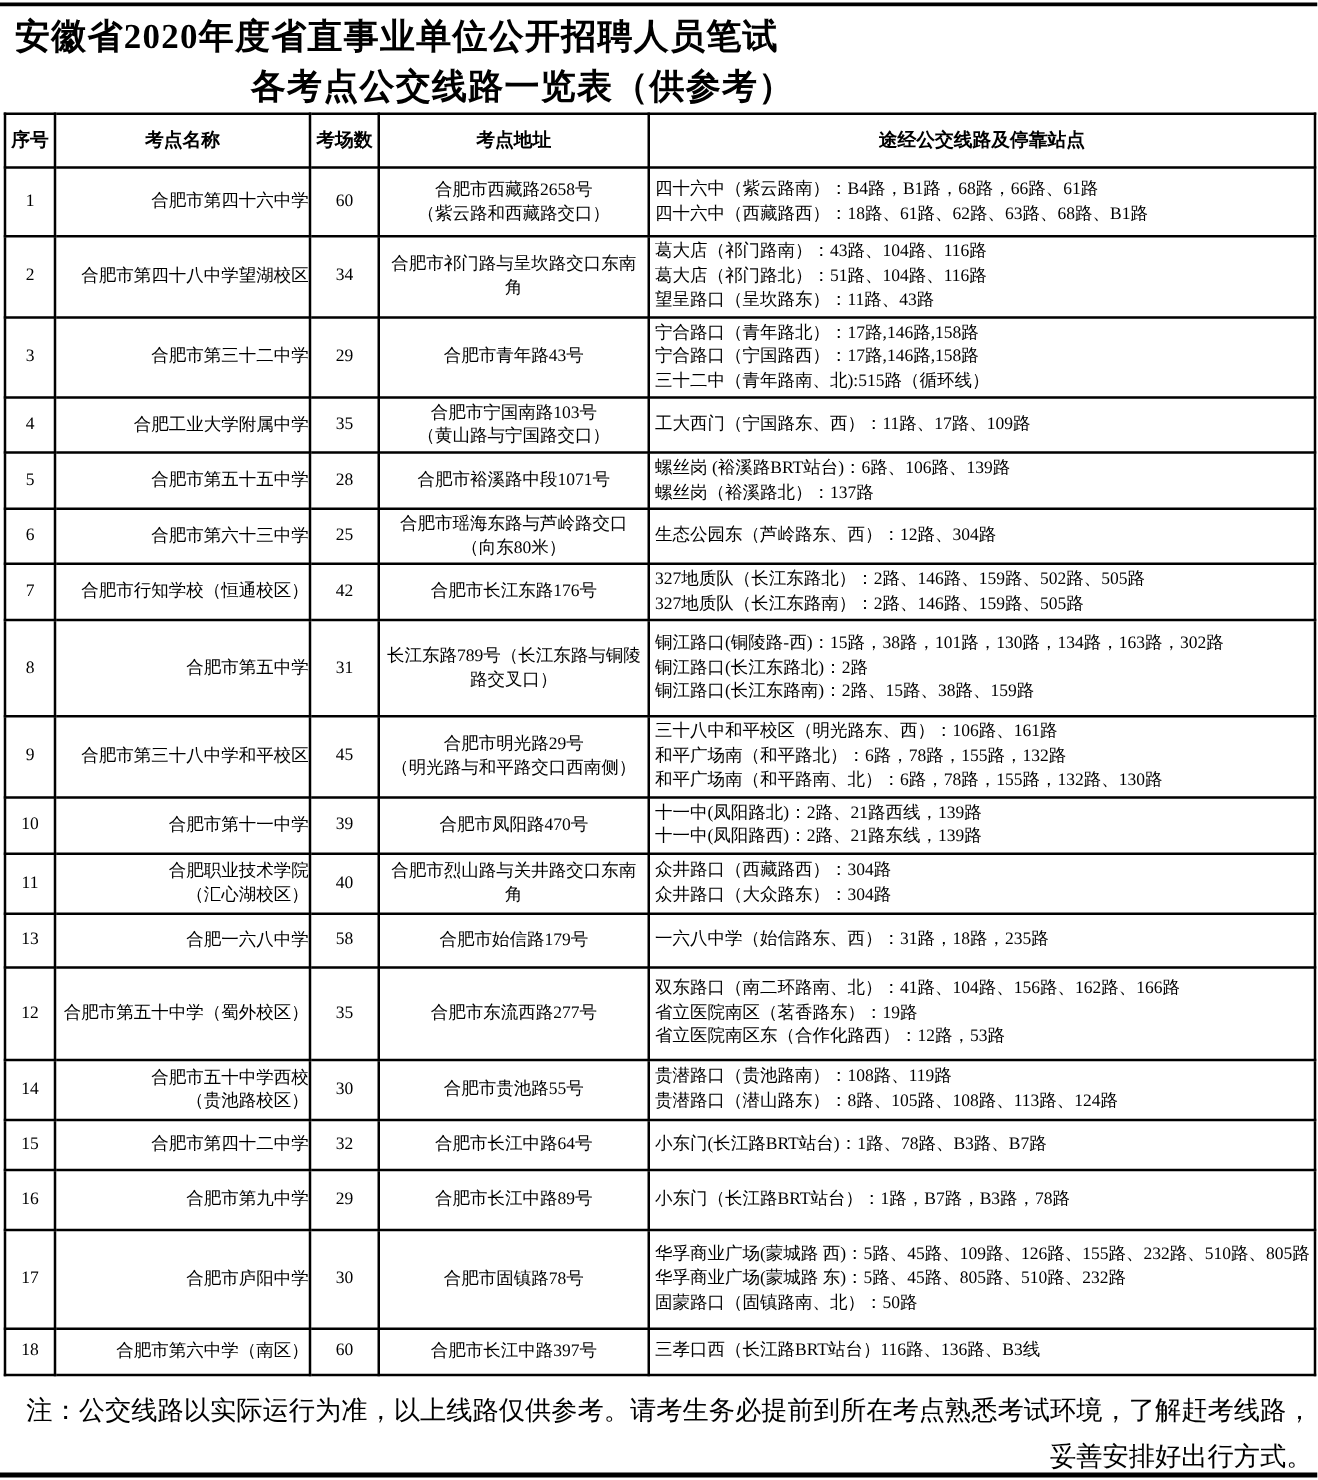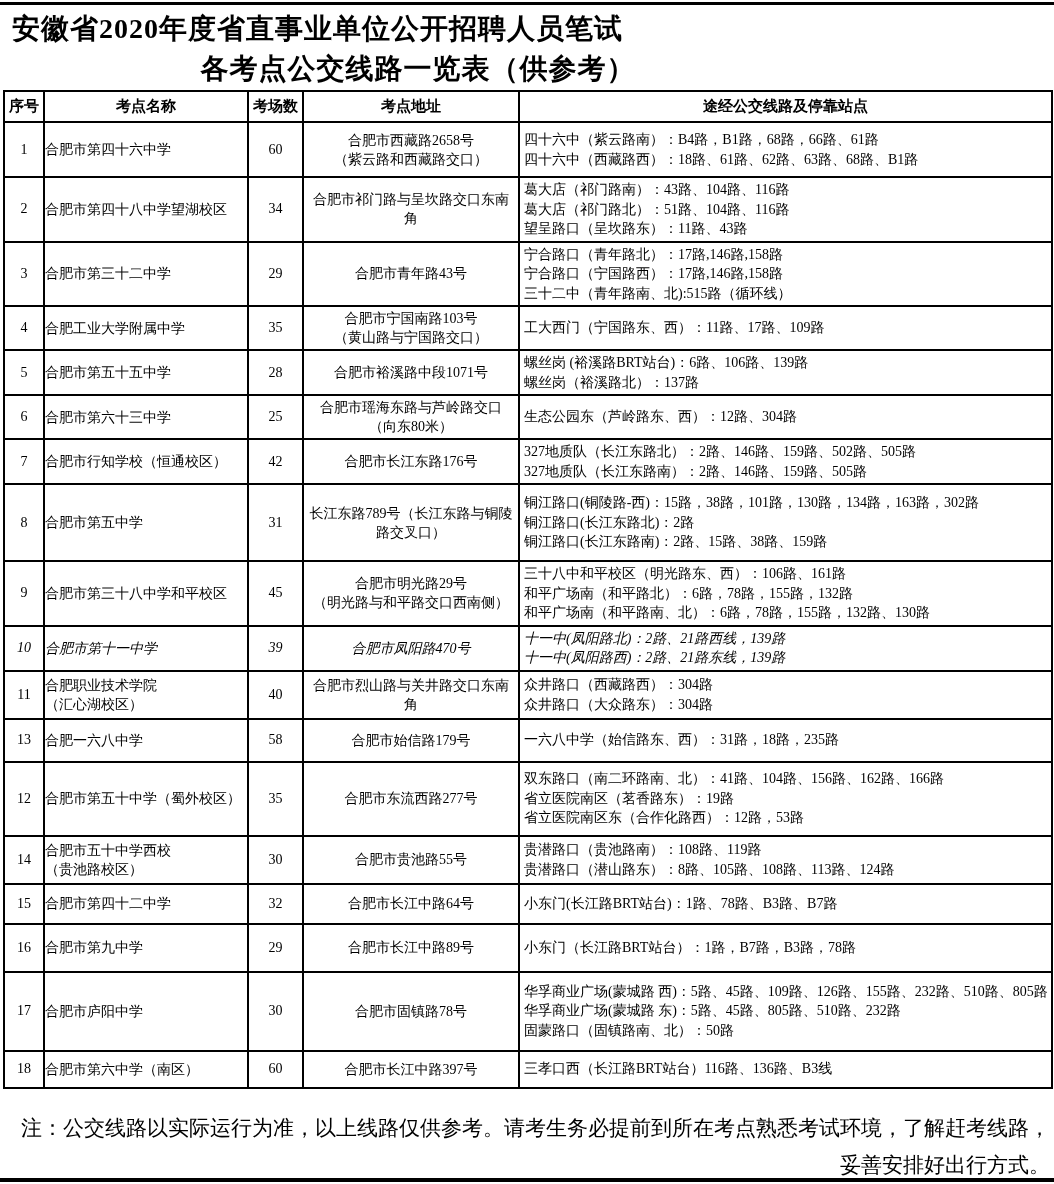--- a/index.html
+++ b/index.html
@@ -17,38 +17,38 @@
 
   table.grid { position:absolute; top:90px; left:3px; width:1048px;
                border-collapse:collapse; table-layout:fixed; }
   table.grid col.col-seq   { width:40px; }
   table.grid col.col-name  { width:204px; }
   table.grid col.col-rooms { width:55px; }
   table.grid col.col-addr  { width:216px; }
   table.grid col.col-routes{ width:533px; }
 
   table.grid th, table.grid td { border:2px solid #000; vertical-align:middle; }
-  table.grid th { height:31px; font-size:15px; font-weight:bold; text-align:center; }
+  table.grid th { height:43px; font-size:15px; font-weight:bold; text-align:center; }
 
   td.c-seq   { text-align:center; font-size:14px; }
-  td.c-name  { text-align:left; font-size:14px; white-space:pre-line; line-height:19px; }
+  td.c-name  { text-align:right; font-size:14px; white-space:pre-line; line-height:19px; }
   td.c-rooms { text-align:center; font-size:14px; }
   td.c-addr  { text-align:center; font-size:14px; white-space:pre-line; line-height:19px; padding:2px 4px; }
   td.c-routes{ text-align:left; font-size:14px; white-space:pre-line; line-height:19.5px; padding:2px 2px 2px 4px; }
 
   tbody tr:nth-child(1)  { height:55px; }
   tbody tr:nth-child(2)  { height:61px; }
   tbody tr:nth-child(3)  { height:61px; }
   tbody tr:nth-child(4)  { height:42px; }
   tbody tr:nth-child(5)  { height:40px; }
   tbody tr:nth-child(6)  { height:39px; }
   tbody tr:nth-child(7)  { height:45px; }
   tbody tr:nth-child(8)  { height:77px; }
   tbody tr:nth-child(9)  { height:59px; }
-  tbody tr:nth-child(10) { height:43px;font-style:italic; }
+  tbody tr:nth-child(10) { height:43px; }
   tbody tr:nth-child(11) { height:48px; }
   tbody tr:nth-child(12) { height:43px; }
   tbody tr:nth-child(13) { height:74px; }
   tbody tr:nth-child(14) { height:48px; }
   tbody tr:nth-child(15) { height:40px;padding-left:35px; }
   tbody tr:nth-child(16) { height:48px;margin-top:24px; }
   tbody tr:nth-child(17) { height:79px; }
   tbody tr:nth-child(18) { height:37px;padding-left:15px; }
   tbody tr:nth-child(19) { height:37px; }
 

